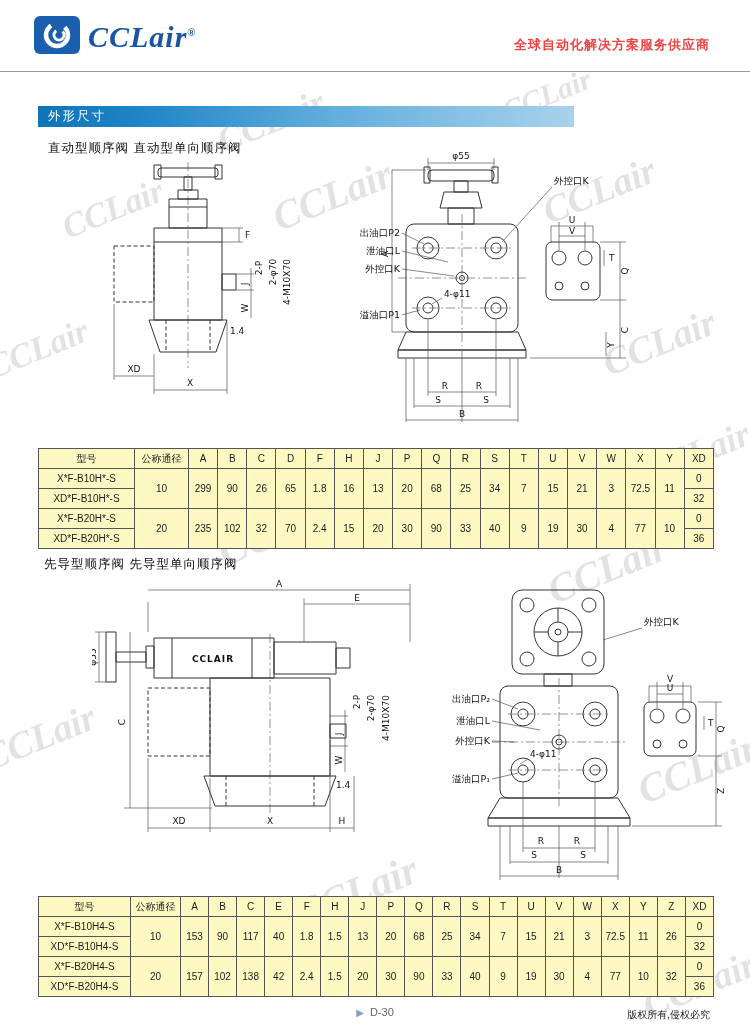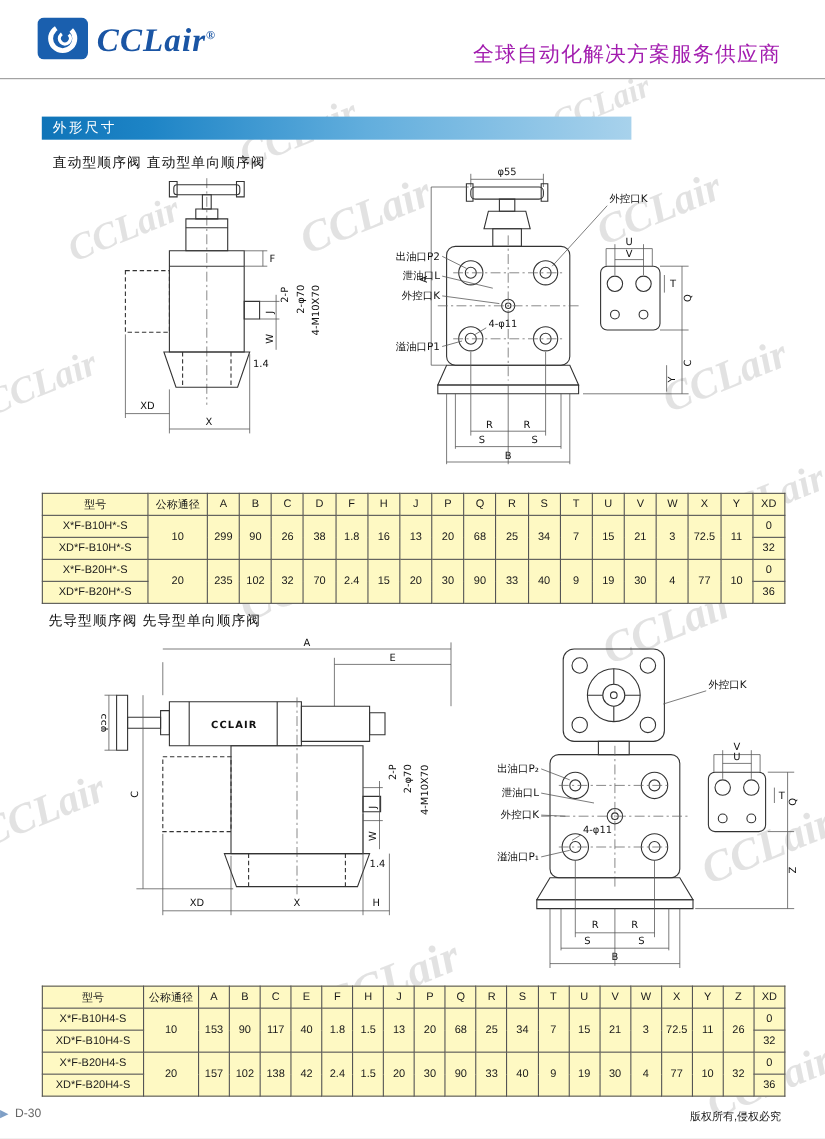--- a/index.html
+++ b/index.html
@@ -10,22 +10,22 @@
       font-style:italic;font-weight:bold;color:#cccccc;opacity:.55;z-index:0;white-space:nowrap;
       pointer-events:none}
   .content{position:absolute;inset:0;z-index:1}
   
   .hdr{position:absolute;left:0;top:0;width:750px;height:70px}
   .logo-wrap{position:absolute;left:34px;top:16px;display:flex;align-items:flex-end;gap:8px}
   .logo-box{width:46px;height:38px}
   .brand{font-family:"Liberation Serif",serif;font-style:italic;font-weight:bold;
          font-size:30px;color:#1a55a4;letter-spacing:1px}
   .brand sup{font-size:11px;font-style:normal}
-  .tagline{position:absolute;right:40px;top:36px;color:#a21caf;font-weight:normal;
-           font-size:19px;letter-spacing:1px}
+  .tagline{position:absolute;right:40px;top:36px;color:#ef4444;font-weight:bold;
+           font-size:13px;letter-spacing:1px}
   .hdr-rule{position:absolute;left:0;top:71px;width:750px;height:1px;background:#9a9a9a}
   
   .sec-bar{position:absolute;left:38px;top:106px;width:536px;height:21px;
            background:linear-gradient(90deg,#0f74b8 0%,#1d84c6 18%,#62aedd 55%,#a8d2ec 100%);
            color:#fff;font-size:12.5px;line-height:21px;padding-left:10px;box-sizing:border-box;
            letter-spacing:2px}
   .subtitle{position:absolute;font-size:12.5px;color:#111;letter-spacing:1px}
   
   .drawing{position:absolute}
   .drawing line,.drawing rect,.drawing path,.drawing circle,.drawing polyline{
@@ -36,21 +36,21 @@
   .drawing text{fill:#111;stroke:none;font:9px "DejaVu Sans",sans-serif}
   .drawing text.zh{font-size:9.5px}
   .drawing text.bd{font-weight:bold;letter-spacing:1px;font-size:9px}
   
   .dim-table{border-collapse:collapse;width:100%;table-layout:fixed;background:#fef9c3}
   .dim-table th,.dim-table td{border:1px solid #555;text-align:center;font-weight:normal;
       font-size:10px;color:#1a1a1a;padding:0;height:19px;white-space:nowrap;overflow:hidden}
   .t1{position:absolute;left:38px;top:448px;width:676px}
   .t2{position:absolute;left:38px;top:896px;width:676px}
   
-  .footer-page{position:absolute;left:0;top:1006px;width:750px;
+  .footer-page{position:absolute;left:0;top:1006px;width:750px;text-align:center;
       font-size:11px;color:#666}
   .footer-page .tri{color:#7f9fc6;font-size:10px;margin-right:6px}
   .footer-copy{position:absolute;right:40px;top:1008px;font-size:10px;color:#222}
 </style>
 </head>
 <body>
 
 <div class="page">
 
   <div class="wm" style="left:215px;top:100px;font-size:36px">CCLair</div>
@@ -257,21 +257,21 @@
             <th>XD</th>
           </tr>
         </thead>
         <tbody>
           <tr>
             <td>X*F-B10H*-S</td>
             <td rowspan="2">10</td>
             <td rowspan="2">299</td>
             <td rowspan="2">90</td>
             <td rowspan="2">26</td>
-            <td rowspan="2">38</td>
+            <td rowspan="2">65</td>
             <td rowspan="2">1.8</td>
             <td rowspan="2">16</td>
             <td rowspan="2">13</td>
             <td rowspan="2">20</td>
             <td rowspan="2">68</td>
             <td rowspan="2">25</td>
             <td rowspan="2">34</td>
             <td rowspan="2">7</td>
             <td rowspan="2">15</td>
             <td rowspan="2">21</td>

